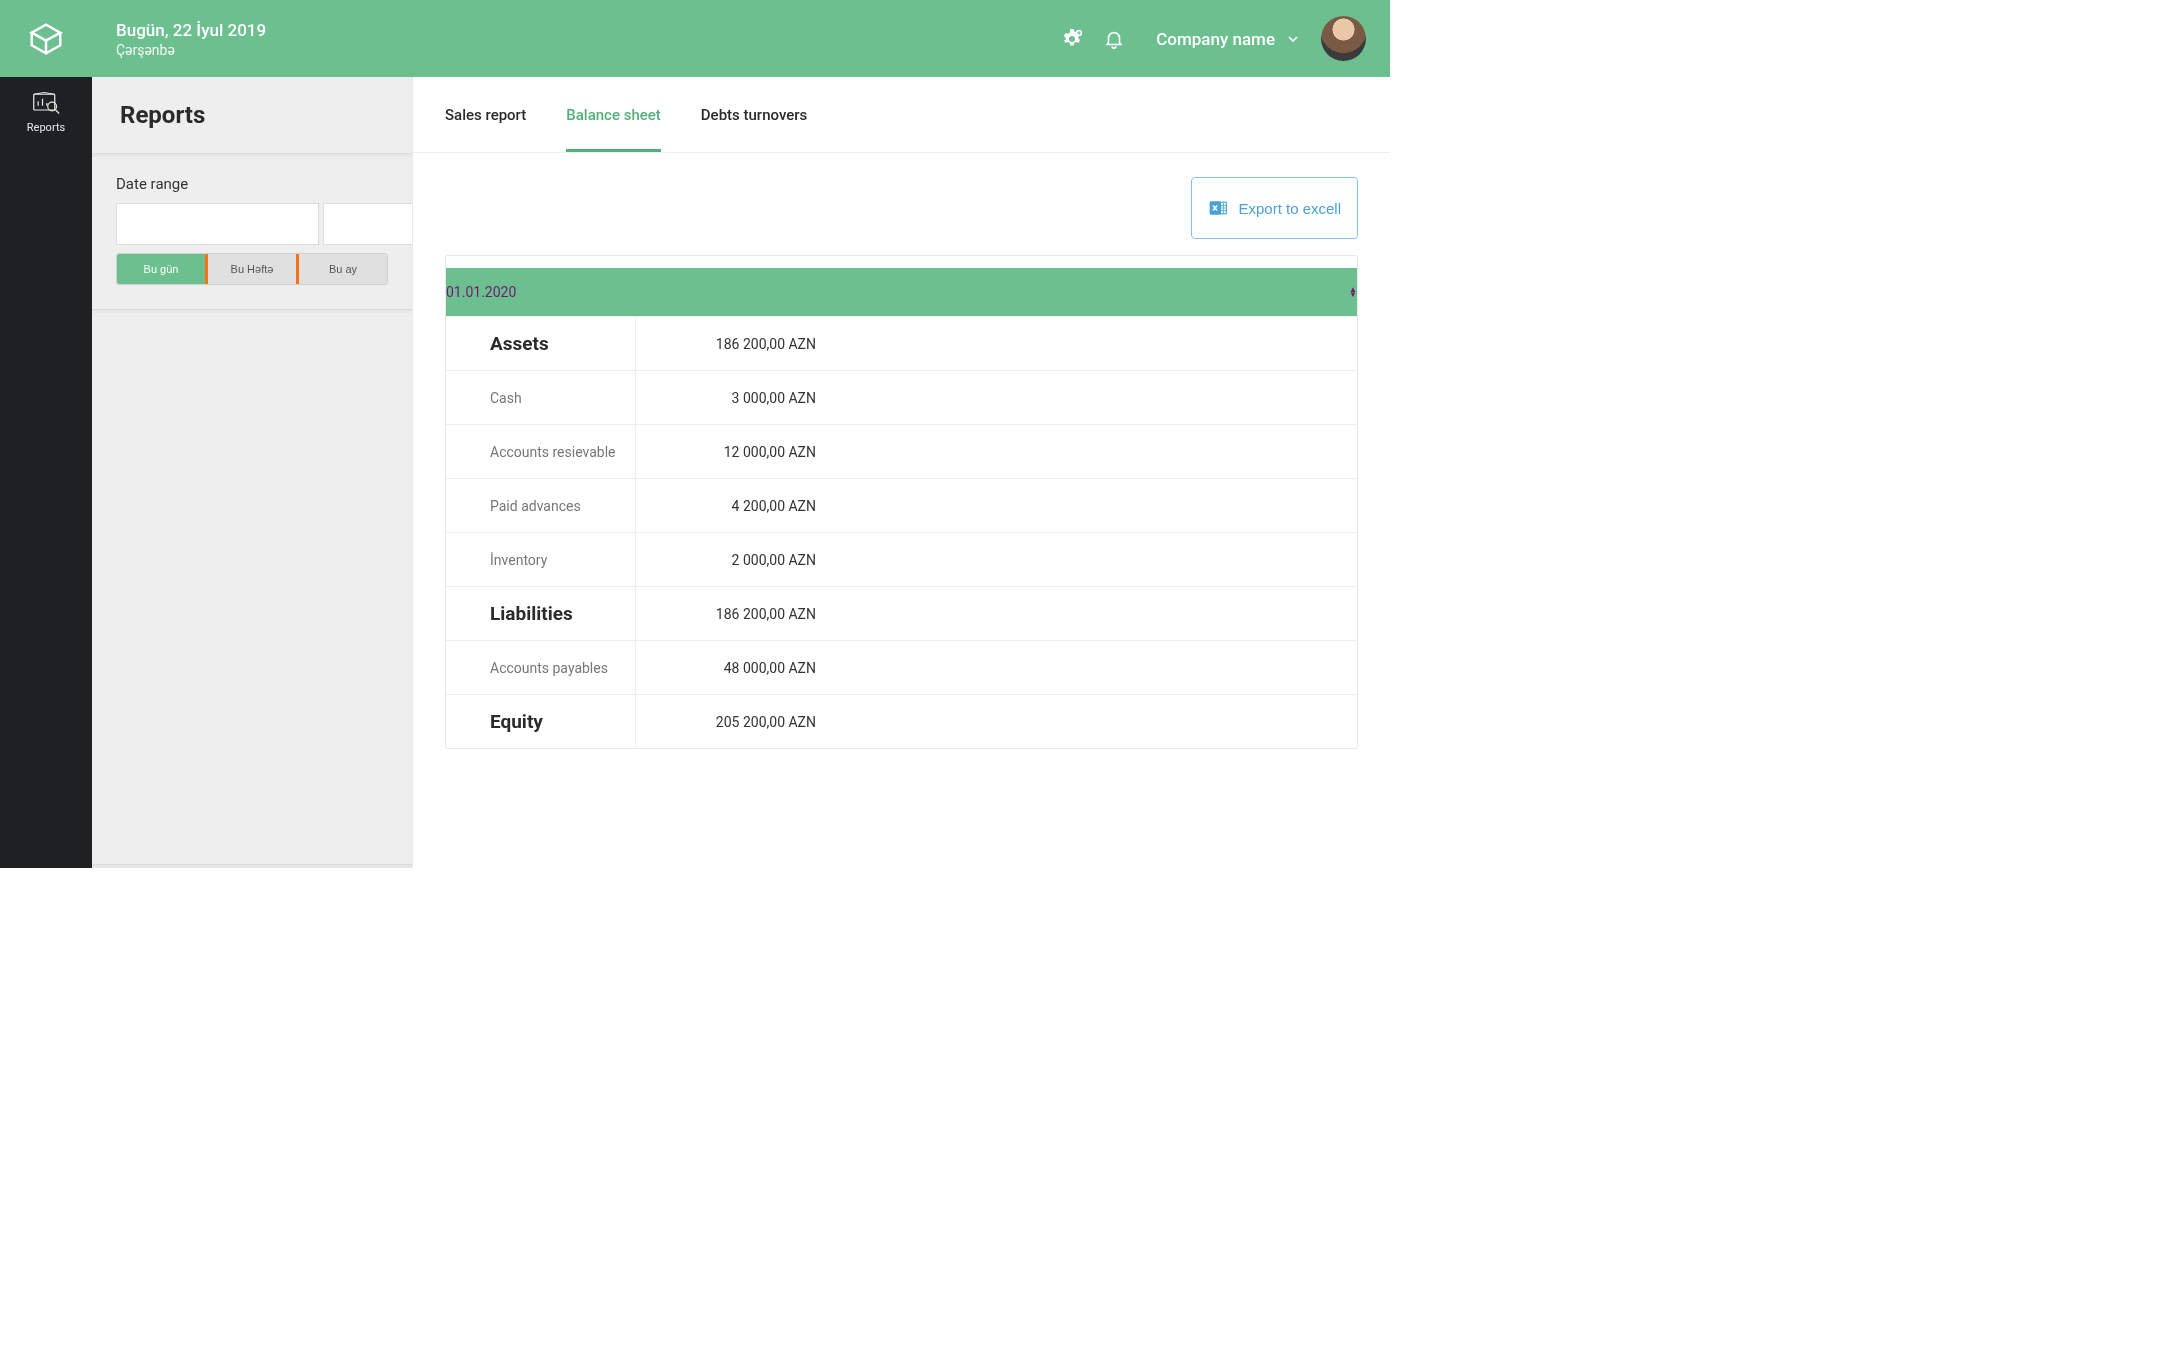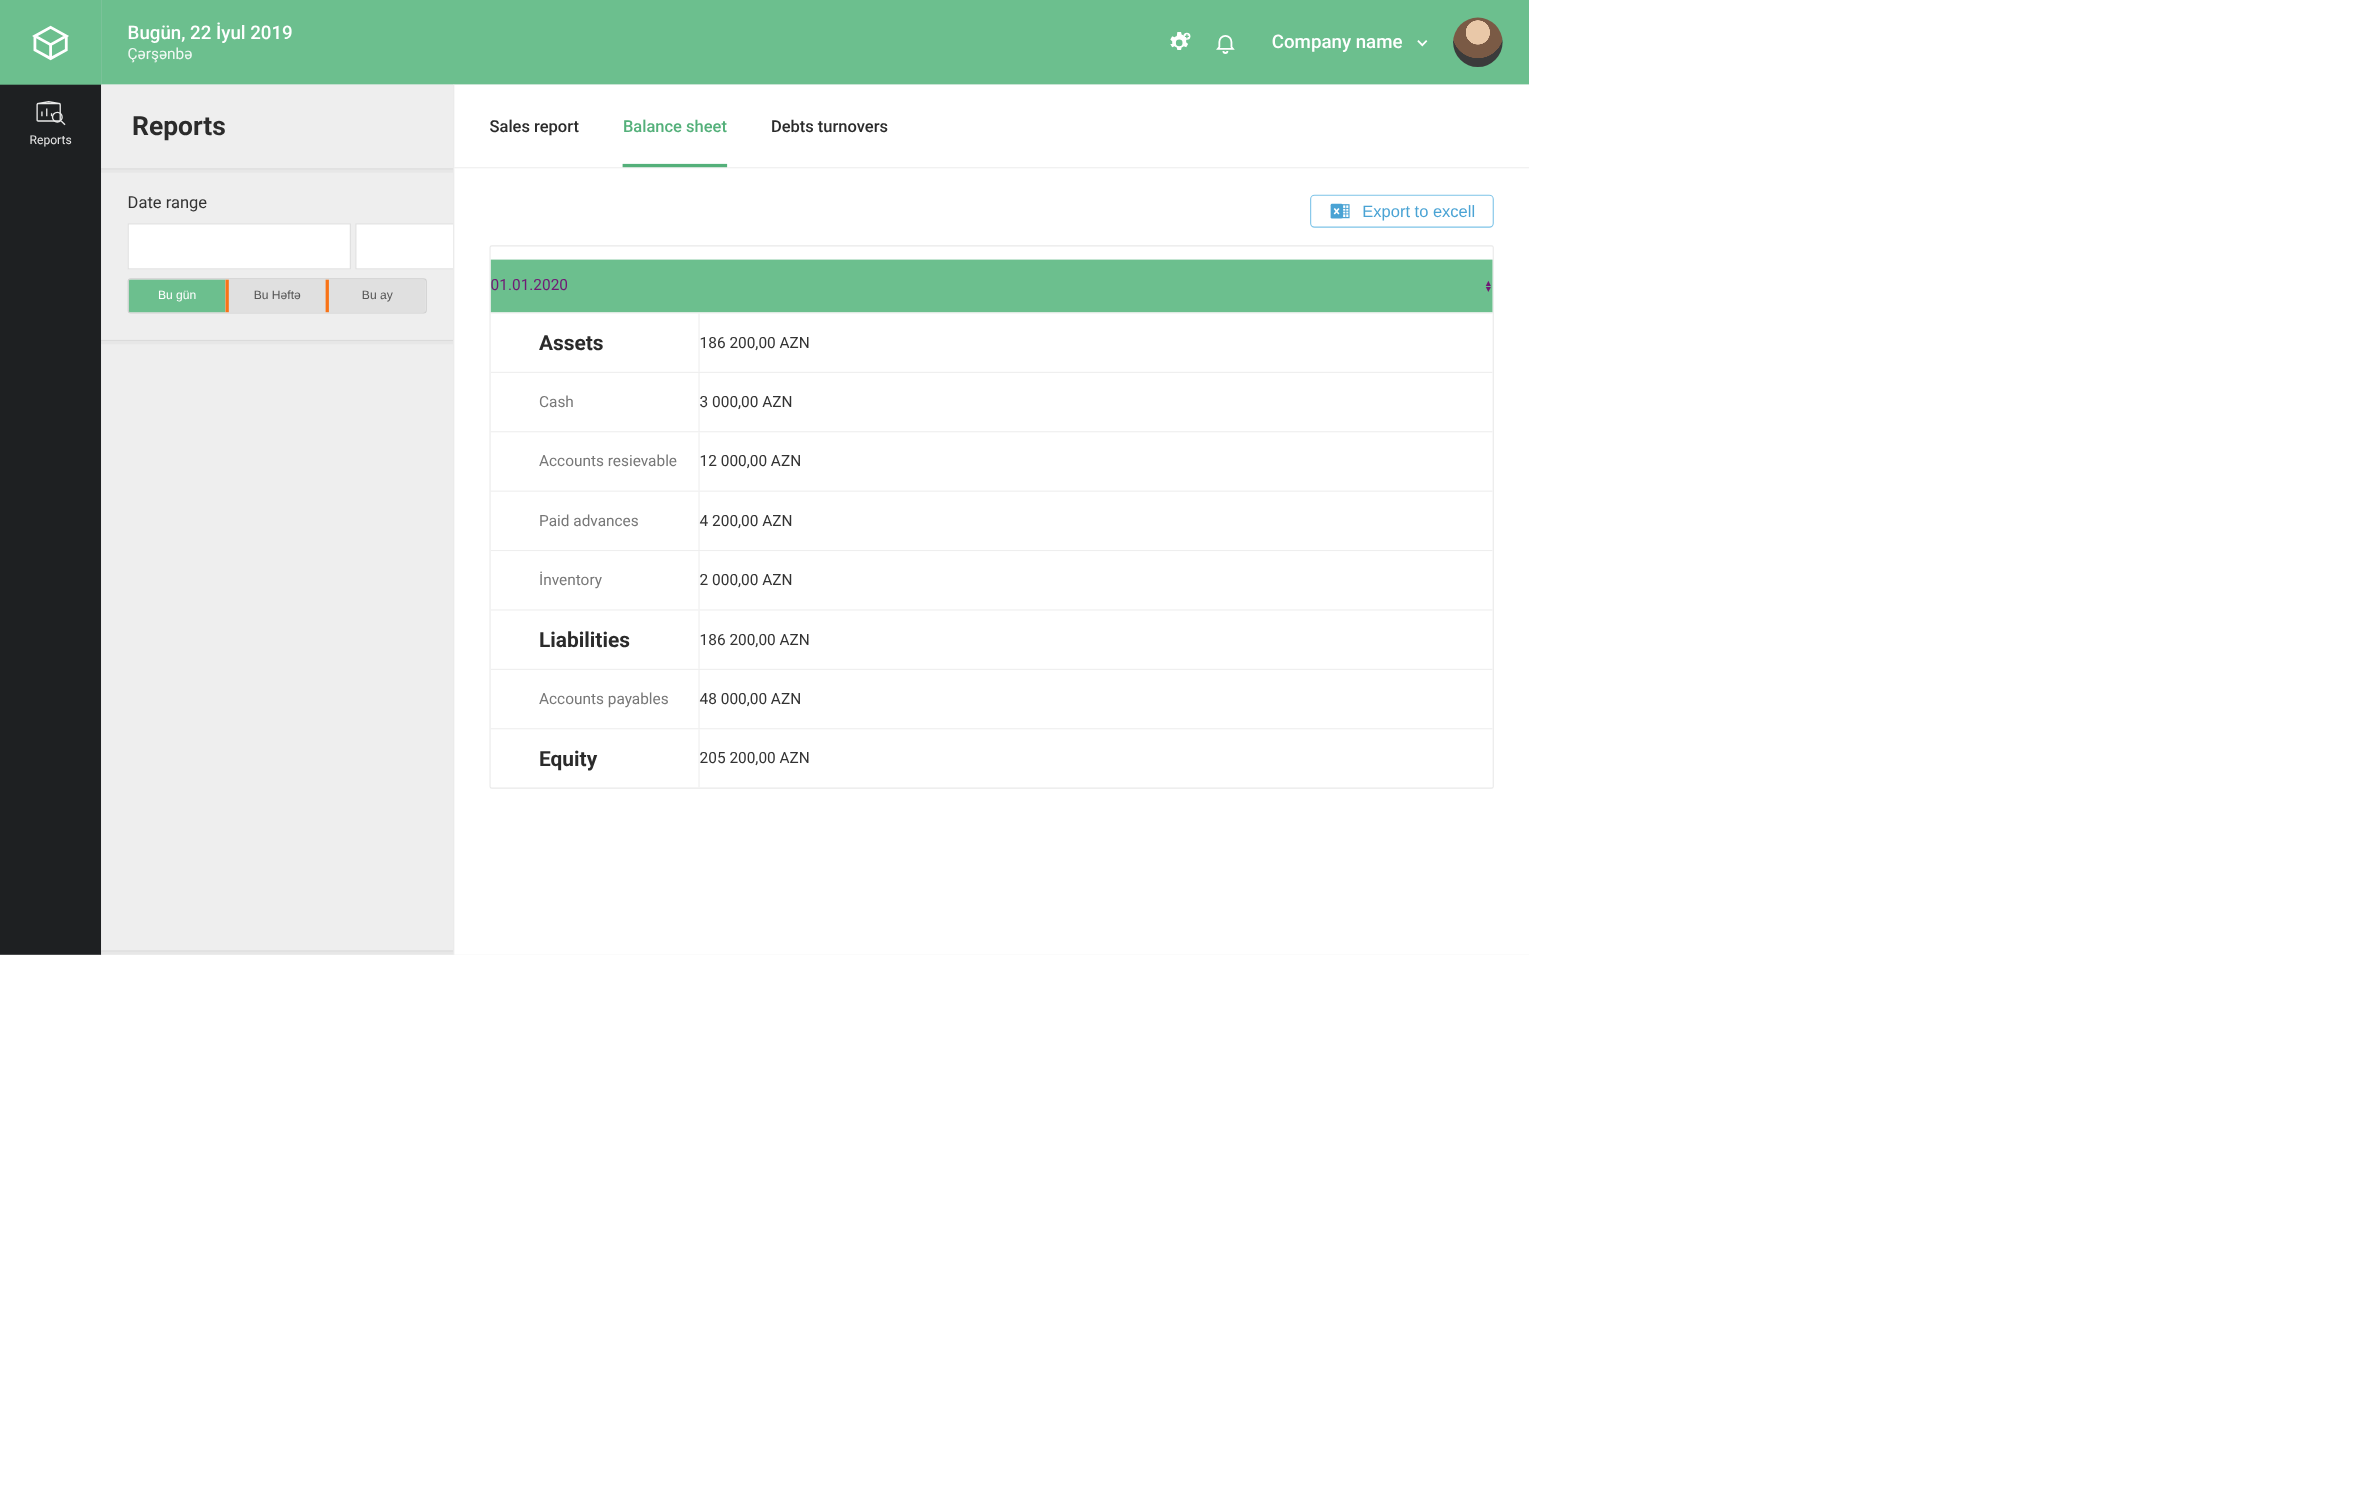--- a/index.html
+++ b/index.html
@@ -90,41 +90,41 @@
     font-size: 15px; color: #2b2b2b; font-weight: 500;
     border-bottom: 3px solid transparent; padding-top: 3px;
   }
   .tab.active { color: #54b07a; border-bottom-color: #54b07a; }
 
   .content { padding: 24px 32px; }
   .toolbar { display: flex; justify-content: flex-end; margin-bottom: 16px; }
   .export-btn {
     display: flex; align-items: center; gap: 10px;
     border: 1px solid #7ec4e8; color: #4aa3d4; background: #fff;
-    border-radius: 4px; padding: 4px 16px; font-size: 15px; cursor: pointer;
+    border-radius: 4px; padding: 20px 16px; font-size: 15px; cursor: pointer;
   }
 
   .sheet { width: 100%; border: 1px solid #e9e9e9; border-radius: 2px; overflow: hidden; }
   .sheet-head {
     background: #6cbf8e; color: #701a75; height: 48px;
     display: flex; align-items: center; justify-content: space-between; gap: 8px;
     font-size: 14px;
     margin-top: 12px;
   }
   .row {
     display: flex; align-items: center; height: 54px;
     border-top: 1px solid #eee;
   }
   .cell-label {
     width: 190px; padding-left: 44px; font-size: 14px; color: #777;
     border-right: 1px solid #eee; height: 100%; display: flex; align-items: center;
   }
   .row.section .cell-label { font-weight: 700; color: #2b2b2b; font-size: 19px; }
   .cell-value {
-    flex: 0 0 180px; text-align: left; font-size: 14px; color: #333;
+    flex: 0 0 180px; text-align: right; font-size: 14px; color: #333;
   }
   .sort-icon { display: inline-flex; flex-direction: column; line-height: 5px; font-size: 8px; }
 </style>
 </head>
 <body>
 
 <div class="app">
   <div class="nav-rail">
     <div class="logo-box">
       <svg width="38" height="38" viewBox="0 0 24 24" fill="none" stroke="#fff" stroke-width="1.6">

